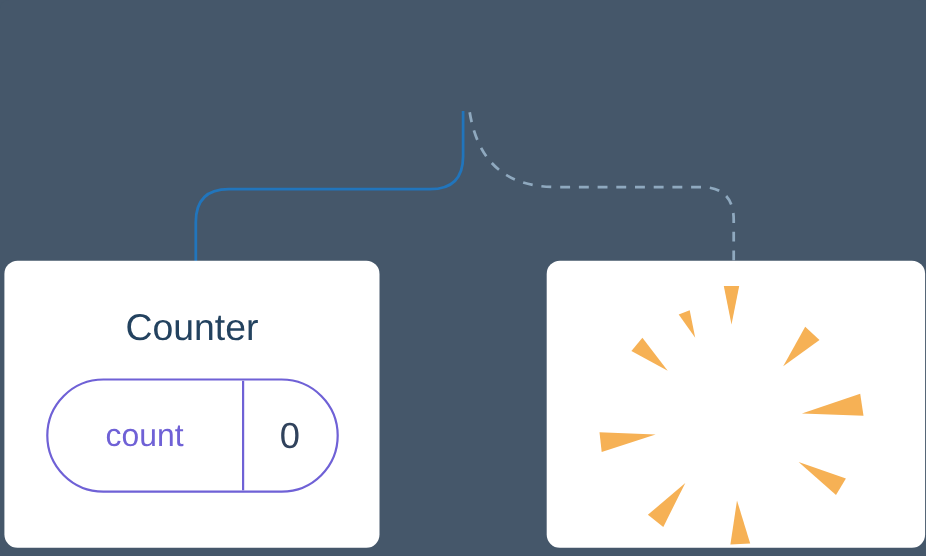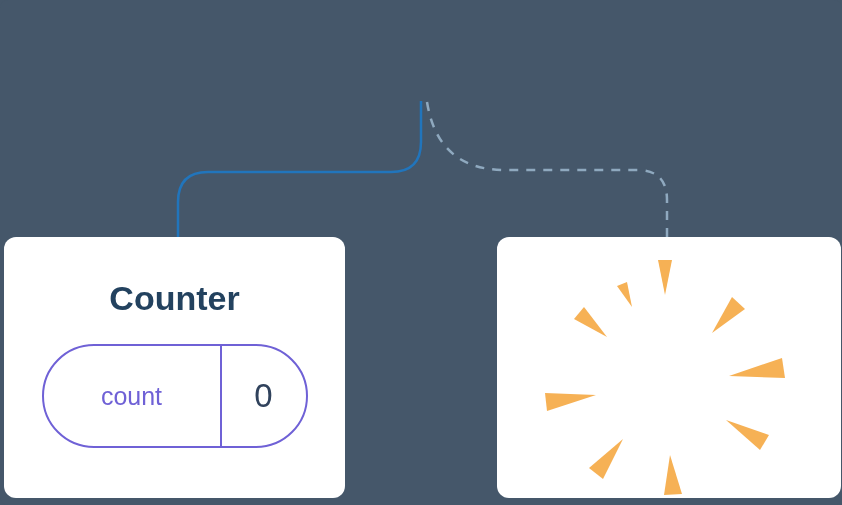--- a/index.html
+++ b/index.html
@@ -45,35 +45,35 @@
     position:absolute;top:237px;
     height:261px;width:341px;
     background:var(--card);
     border-radius:12px;
   }
   .card.counter{left:4px;}
   .card.poof{left:497px;width:344px;}
   .counter-title{
     margin-top:42px;
     text-align:center;
-    font-size:34px;font-weight:700;
+    font-size:34px;font-weight:400;
     color:var(--node-text);
   }
   .state-pill{
     margin:26px auto 0;
     width:266px;height:104px;
     border:2px solid var(--pill);
     border-radius:52px;
     display:flex;align-items:stretch;
     overflow:hidden;
   }
   .state-key{
     flex:0 0 176px;
     display:flex;align-items:center;justify-content:center;
-    font-size:25px;color:var(--pill);text-align:right;
+    font-size:29px;color:var(--pill);text-align:right;
   }
   .pill-divider{
     flex:0 0 2px;
     background:var(--pill);
   }
   .state-value{
     flex:1;
     display:flex;align-items:center;justify-content:center;
     font-size:33px;color:var(--pill-value);
   }

